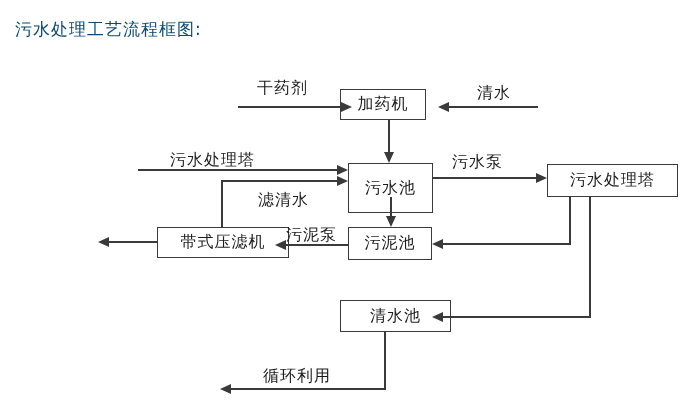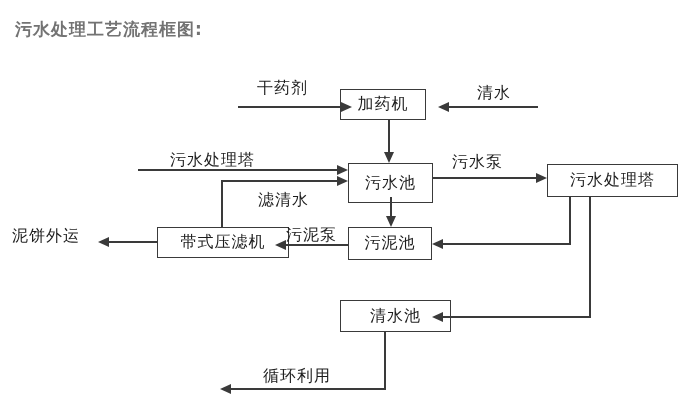--- a/index.html
+++ b/index.html
@@ -8,21 +8,21 @@
     --bg:#ffffff;
   }
   html,body{margin:0;padding:0;background:#f4f4f4;}
   .canvas{
     position:relative;width:700px;height:420px;background:var(--bg);
     font-family:"DejaVu Sans","Liberation Sans",sans-serif;
     color:var(--text);overflow:hidden;
   }
   .title{
     position:absolute;left:15px;top:18px;
-    font-size:17px;font-weight:bold;letter-spacing:1px;color:#737373;
+    font-size:17px;font-weight:normal;letter-spacing:1px;color:#0c4a6e;
     white-space:nowrap;
   }
   .node{
     position:absolute;border:1.5px solid var(--line);background:#fff;
     display:flex;align-items:center;justify-content:center;
     font-size:16px;letter-spacing:1px;white-space:nowrap;box-sizing:border-box;
   }
   .lbl{
     position:absolute;font-size:16px;letter-spacing:1px;white-space:nowrap;
   }
@@ -34,33 +34,32 @@
   .arr-d{border-left:5px solid transparent;border-right:5px solid transparent;border-top:11px solid var(--line);}
 </style>
 </head>
 <body>
 
 <div class="canvas">
 
   <div class="title">污水处理工艺流程框图:</div>
 
   <div class="node" style="left:340px;top:89px;width:86px;height:31px">加药机</div>
-  <div class="node" style="left:348px;top:163px;width:85px;height:40px">污水池</div>
+  <div class="node" style="left:348px;top:163px;width:85px;height:50px">污水池</div>
   <div class="node" style="left:547px;top:164px;width:131px;height:33px">污水处理塔</div>
   <div class="node" style="left:348px;top:227px;width:84px;height:33px">污泥池</div>
   <div class="node" style="left:157px;top:227px;width:132px;height:31px">带式压滤机</div>
   <div class="node" style="left:340px;top:300px;width:111px;height:32px">清水池</div>
 
   <div class="lbl" style="left:257px;top:78px">干药剂</div>
   <div class="lbl" style="left:477px;top:83px">清水</div>
   <div class="lbl" style="left:170px;top:150px">污水处理塔</div>
   <div class="lbl" style="left:258px;top:190px">滤清水</div>
   <div class="lbl" style="left:452px;top:152px">污水泵</div>
   <div class="lbl" style="left:286px;top:225px">污泥泵</div>
-  <div class="lbl" style="left:12px;top:226px">泥饼外运</div>
   <div class="lbl" style="left:263px;top:366px">循环利用</div>
 
   <div class="hline" style="left:238px;top:106px;width:105px"></div>
   <div class="arr arr-r" style="left:341px;top:102px"></div>
 
   <div class="hline" style="left:449px;top:106px;width:89px"></div>
   <div class="arr arr-l" style="left:438px;top:102px"></div>
 
   <div class="vline" style="left:388px;top:120px;height:33px"></div>
   <div class="arr arr-d" style="left:384px;top:152px"></div>

